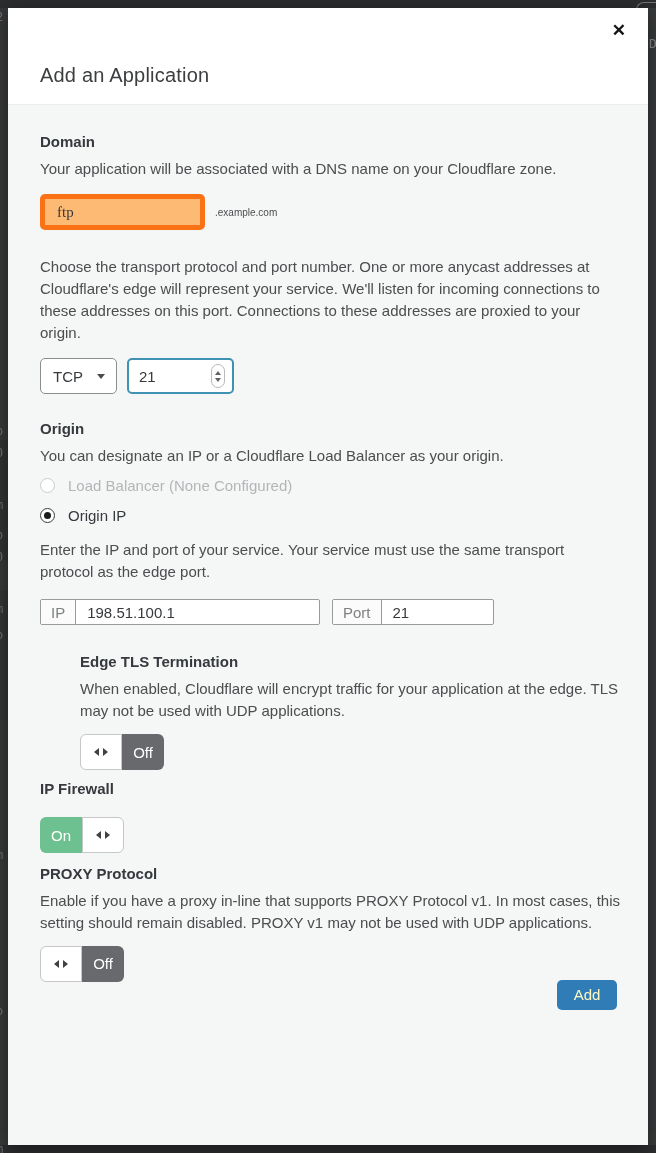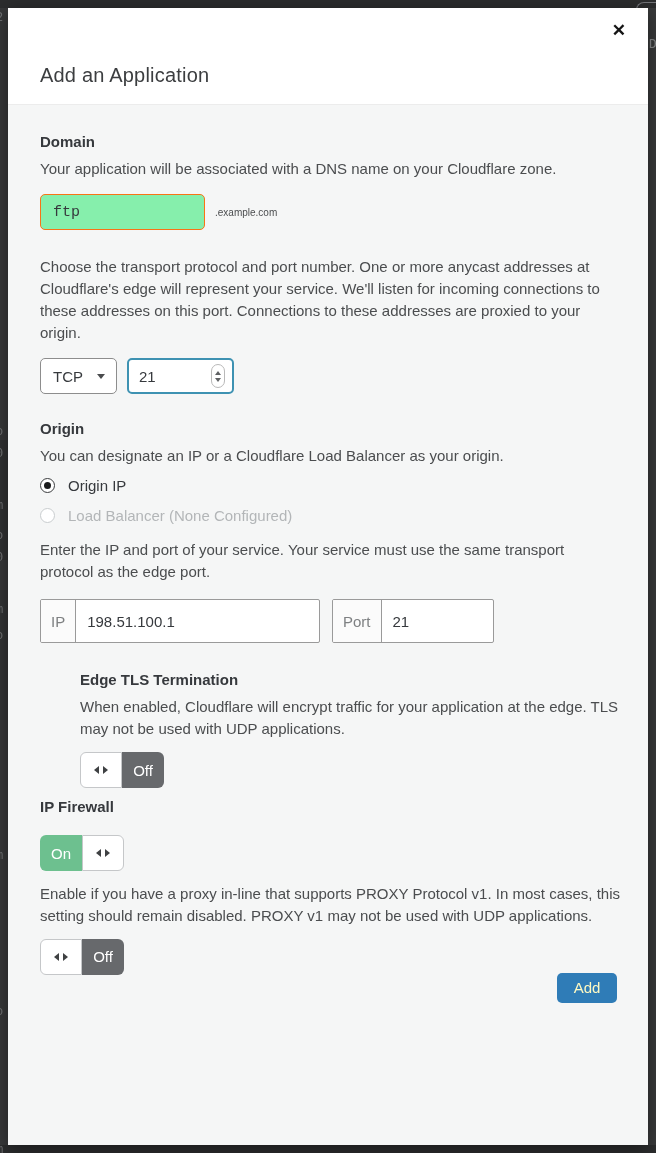--- a/index.html
+++ b/index.html
@@ -55,22 +55,22 @@
   }
   .sec-domain   { margin-bottom:26px; }
   .sec-edgeport { margin-bottom:26px; }
   .sec-origin   { margin-bottom:28px; }
   .sec-tls      { margin-bottom:20px;margin-left:40px; }
   .sec-firewall { margin-bottom:20px; }
   .sec-proxy    { margin-bottom:0; }
   
   .ctl-row{ display:flex; align-items:center; }
   .txt-input{
-    height:36px; background:#86efac; border:1px solid #f97316; border-radius:5px;
-    font-family:Liberation Mono, monospace; font-size:15px; color:#36393d;
+    height:36px; background:#fdba74; border:5px solid #f97316; border-radius:5px;
+    font-family:Liberation Serif, serif; font-size:15px; color:#36393d;
     padding:0 12px; outline:none;
   }
   .domain-row{ margin-top:14px; }
   .domain-input{ width:165px; }
   .domain-suffix{ margin-left:10px; font-size:10px; color:#4b4d4f; }
   .edgeport-row{ margin-top:14px; }
   .select-box{
     width:77px; height:36px; background:#fff; border:1px solid #8d8d8d; border-radius:5px;
     display:flex; align-items:center; justify-content:space-between;
     padding:0 11px 0 12px; cursor:pointer;
@@ -99,21 +99,21 @@
     width:15px; height:15px; border-radius:50%; border:1px solid #3b3d3f;
     display:flex; align-items:center; justify-content:center; background:#fff; flex:0 0 auto;
   }
   .radio-dot{ width:7px; height:7px; border-radius:50%; background:#1a1b1c; }
   .radio-label{ margin-left:13px; font-size:15px; color:#36393d; }
   .radio-row.disabled .radio-circle{ border-color:#c9cdcf; }
   .radio-row.disabled .radio-label{ color:#b3b6b8; }
   .origin-desc2{ margin-top:12px; }
   .ipport-row{ margin-top:16px; display:flex; align-items:center; }
   .pfx-group{
-    height:44px; background:#fff; border:1px solid #9a9a9a; border-radius:2px;
+    height:26px; background:#fff; border:1px solid #9a9a9a; border-radius:2px;
     display:flex; align-items:stretch; overflow:hidden;
   }
   .pfx-ip{ width:280px; }
   .pfx-port{ width:162px; margin-left:12px; }
   .pfx{
     display:flex; align-items:center; padding:0 10px;
     font-size:15px; color:#7e8082; background:#fbfbfb; border-right:1px solid #9a9a9a;
   }
   .pfx-val{
     border:none; outline:none; flex:1 1 auto; min-width:0; padding:0 11px;
@@ -192,29 +192,29 @@
             <span class="sp-up"></span>
               <span class="sp-dn"></span>
           </span>
         </div>
       </div>
     </div>
 
     <div class="sec-origin">
       <div class="section-label">Origin</div>
       <div class="section-desc">You can designate an IP or a Cloudflare Load Balancer as your origin.</div>
+      <div class="radio-row disabled">
+        <span class="radio-circle"></span>
+        <span class="radio-label">Load Balancer (None Configured)</span>
+      </div>
       <div class="radio-row">
         <span class="radio-circle">
             <span class="radio-dot"></span>
           </span>
         <span class="radio-label">Origin IP</span>
-      </div>
-      <div class="radio-row disabled">
-        <span class="radio-circle"></span>
-        <span class="radio-label">Load Balancer (None Configured)</span>
       </div>
       <div class="section-desc origin-desc2">Enter the IP and port of your service. Your service must use the same transport protocol as the edge port.</div>
       <div class="ipport-row">
         <div class="pfx-group pfx-ip">
           <span class="pfx">IP</span>
           <input class="pfx-val" value="198.51.100.1" style="">
         </div>
         <div class="pfx-group pfx-port">
           <span class="pfx">Port</span>
           <input class="pfx-val" value="21" style="">
@@ -243,20 +243,21 @@
         <span class="t-seg t-white-r">
           <span class="t-arrows">
               <span class="tri-l"></span>
               <span class="tri-r"></span>
             </span>
         </span>
       </div>
     </div>
 
     <div class="sec-proxy">
+      <div class="section-label">PROXY Protocol</div>
       <div class="section-desc">Enable if you have a proxy in-line that supports PROXY Protocol v1. In most cases, this setting should remain disabled. PROXY v1 may not be used with UDP applications.</div>
       <div class="toggle">
         <span class="t-seg t-white-l">
           <span class="t-arrows">
               <span class="tri-l"></span>
               <span class="tri-r"></span>
             </span>
         </span>
         <span class="t-seg t-dark">Off</span>
       </div>

